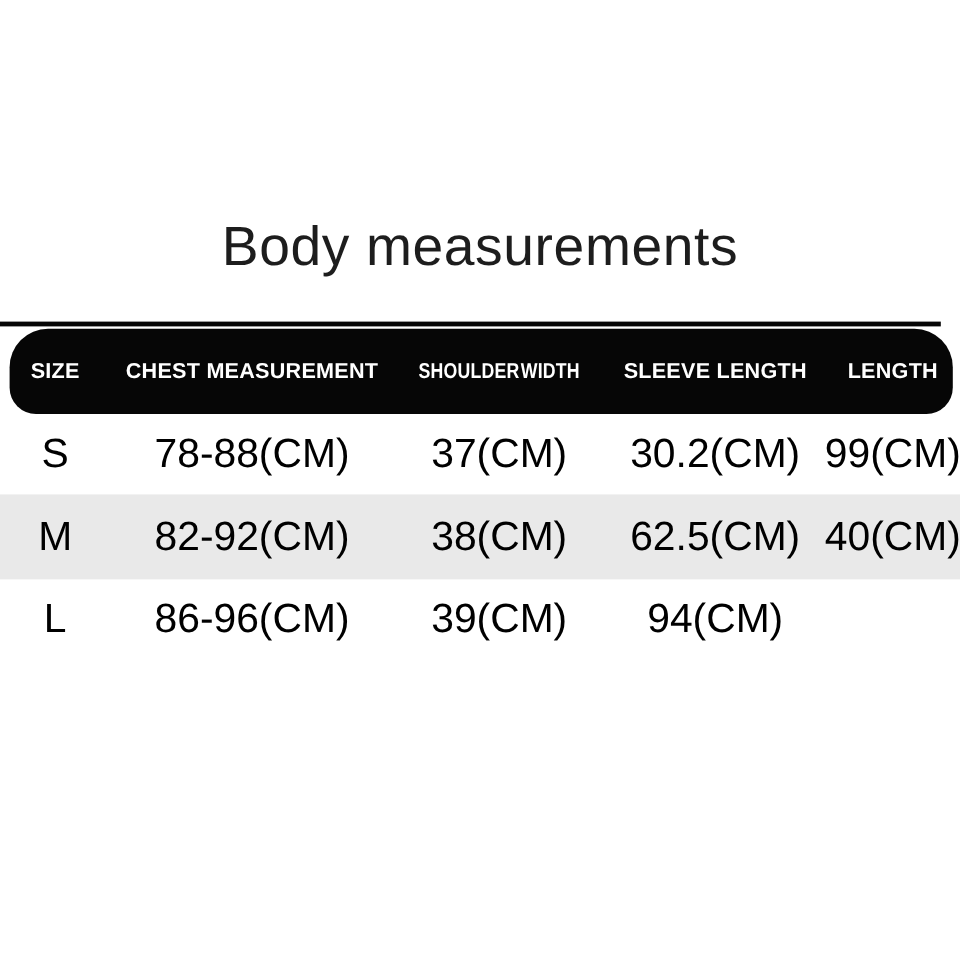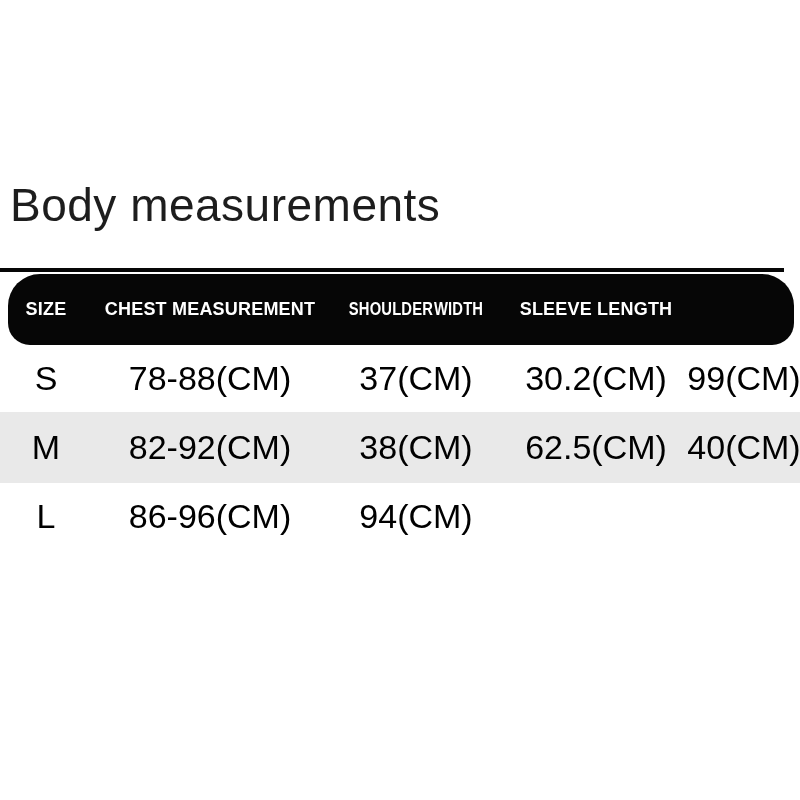--- a/index.html
+++ b/index.html
@@ -10,26 +10,25 @@
     height: 800px;
     background: #ffffff;
     overflow: hidden;
     font-family: "Liberation Sans", sans-serif;
   }
   .title {
     position: absolute;
     top: 178px;
     left: 0;
     width: 800px;
-    text-align: left;
+    text-align: center;
     font-size: 46px;
     font-weight: 400;
     letter-spacing: 0.5px;
     color: #1d1d1d;
-    padding-left: 10px;
   }
   .table-wrap {
     position: absolute;
     top: 268px;
     left: 0;
     width: 800px;
     height: 284px;
     padding-left: 24px;
   }
   .top-line {
@@ -94,20 +93,21 @@
   <div class="table-wrap">
 
     <div class="top-line"></div>
     <div class="header-bar-bg"></div>
 
     <div class="grid header-row">
       <div class="cell">SIZE</div>
       <div class="cell">CHEST MEASUREMENT</div>
       <div class="cell condensed">SHOULDER WIDTH</div>
       <div class="cell">SLEEVE LENGTH</div>
+      <div class="cell">LENGTH</div>
     </div>
 
     <div class="grid data-row row-s">
       <div class="cell">S</div>
       <div class="cell">78-88(CM)</div>
       <div class="cell">37(CM)</div>
       <div class="cell">30.2(CM)</div>
       <div class="cell">99(CM)</div>
     </div>
 
@@ -115,17 +115,18 @@
       <div class="cell">M</div>
       <div class="cell">82-92(CM)</div>
       <div class="cell">38(CM)</div>
       <div class="cell">62.5(CM)</div>
       <div class="cell">40(CM)</div>
     </div>
 
     <div class="grid data-row row-l">
       <div class="cell">L</div>
       <div class="cell">86-96(CM)</div>
+      <div class="cell">39(CM)</div>
       <div class="cell">94(CM)</div>
     </div>
 
   </div>
 </div>
 
 </body></html>

